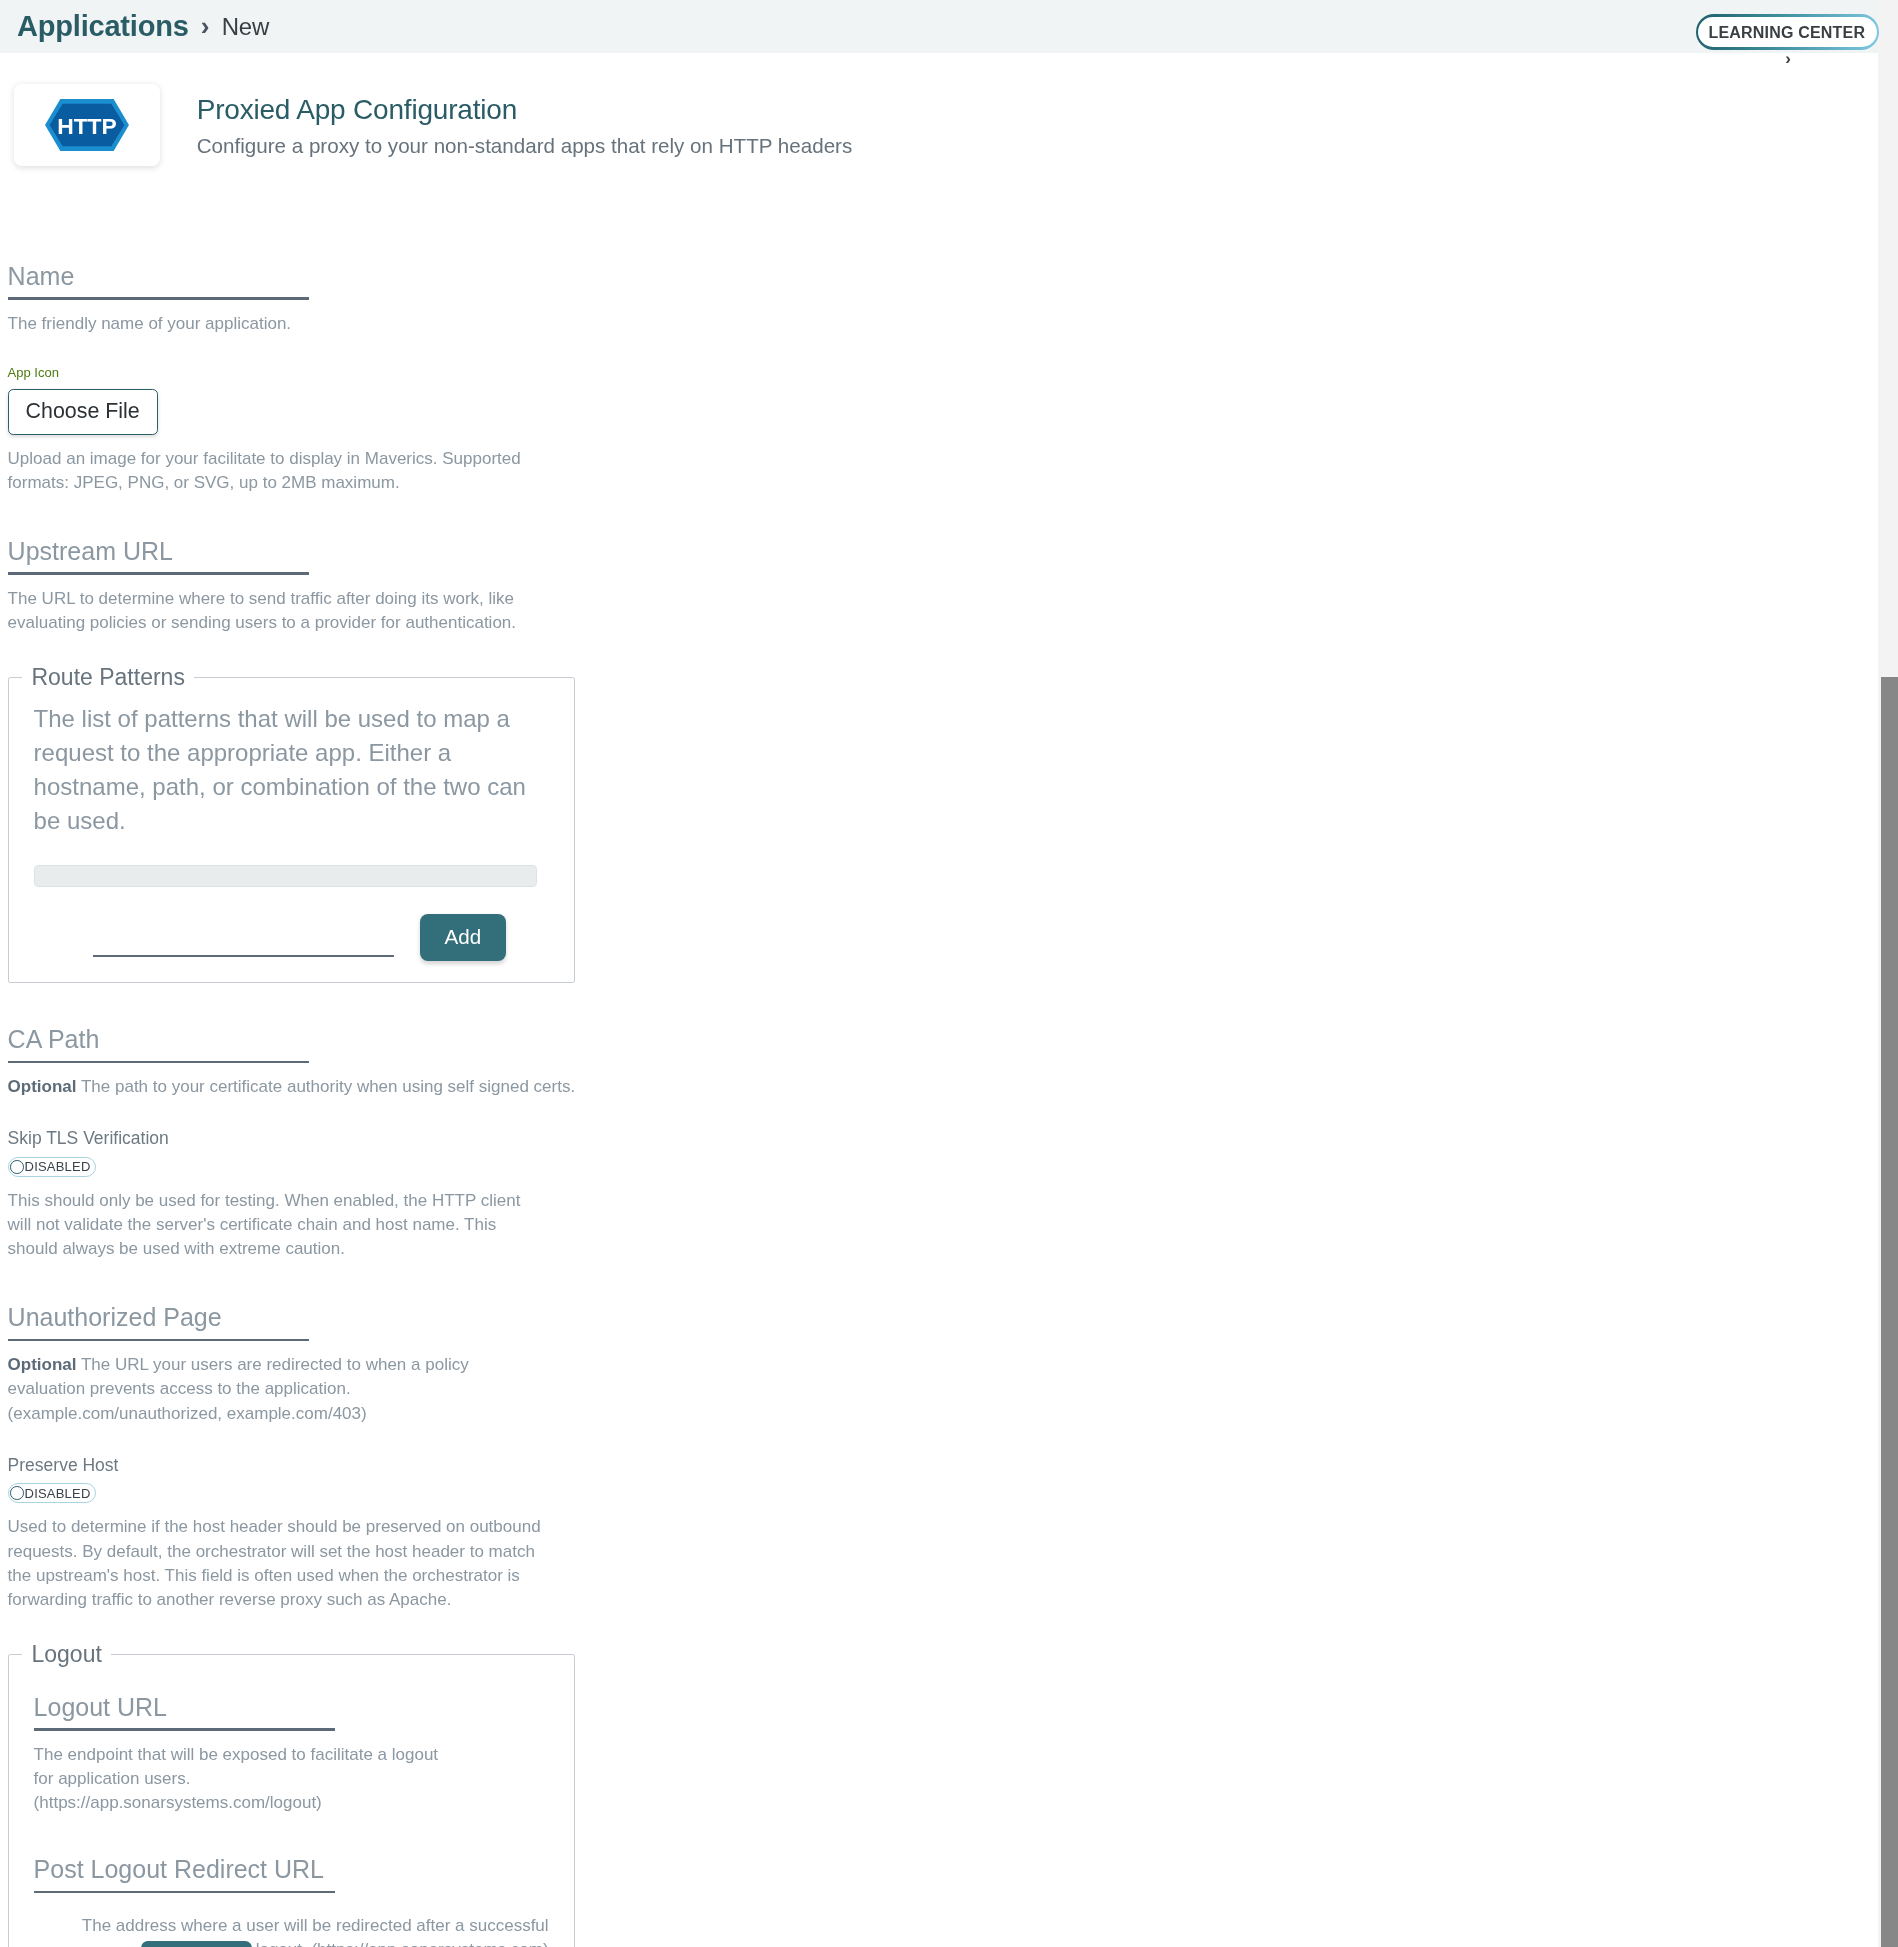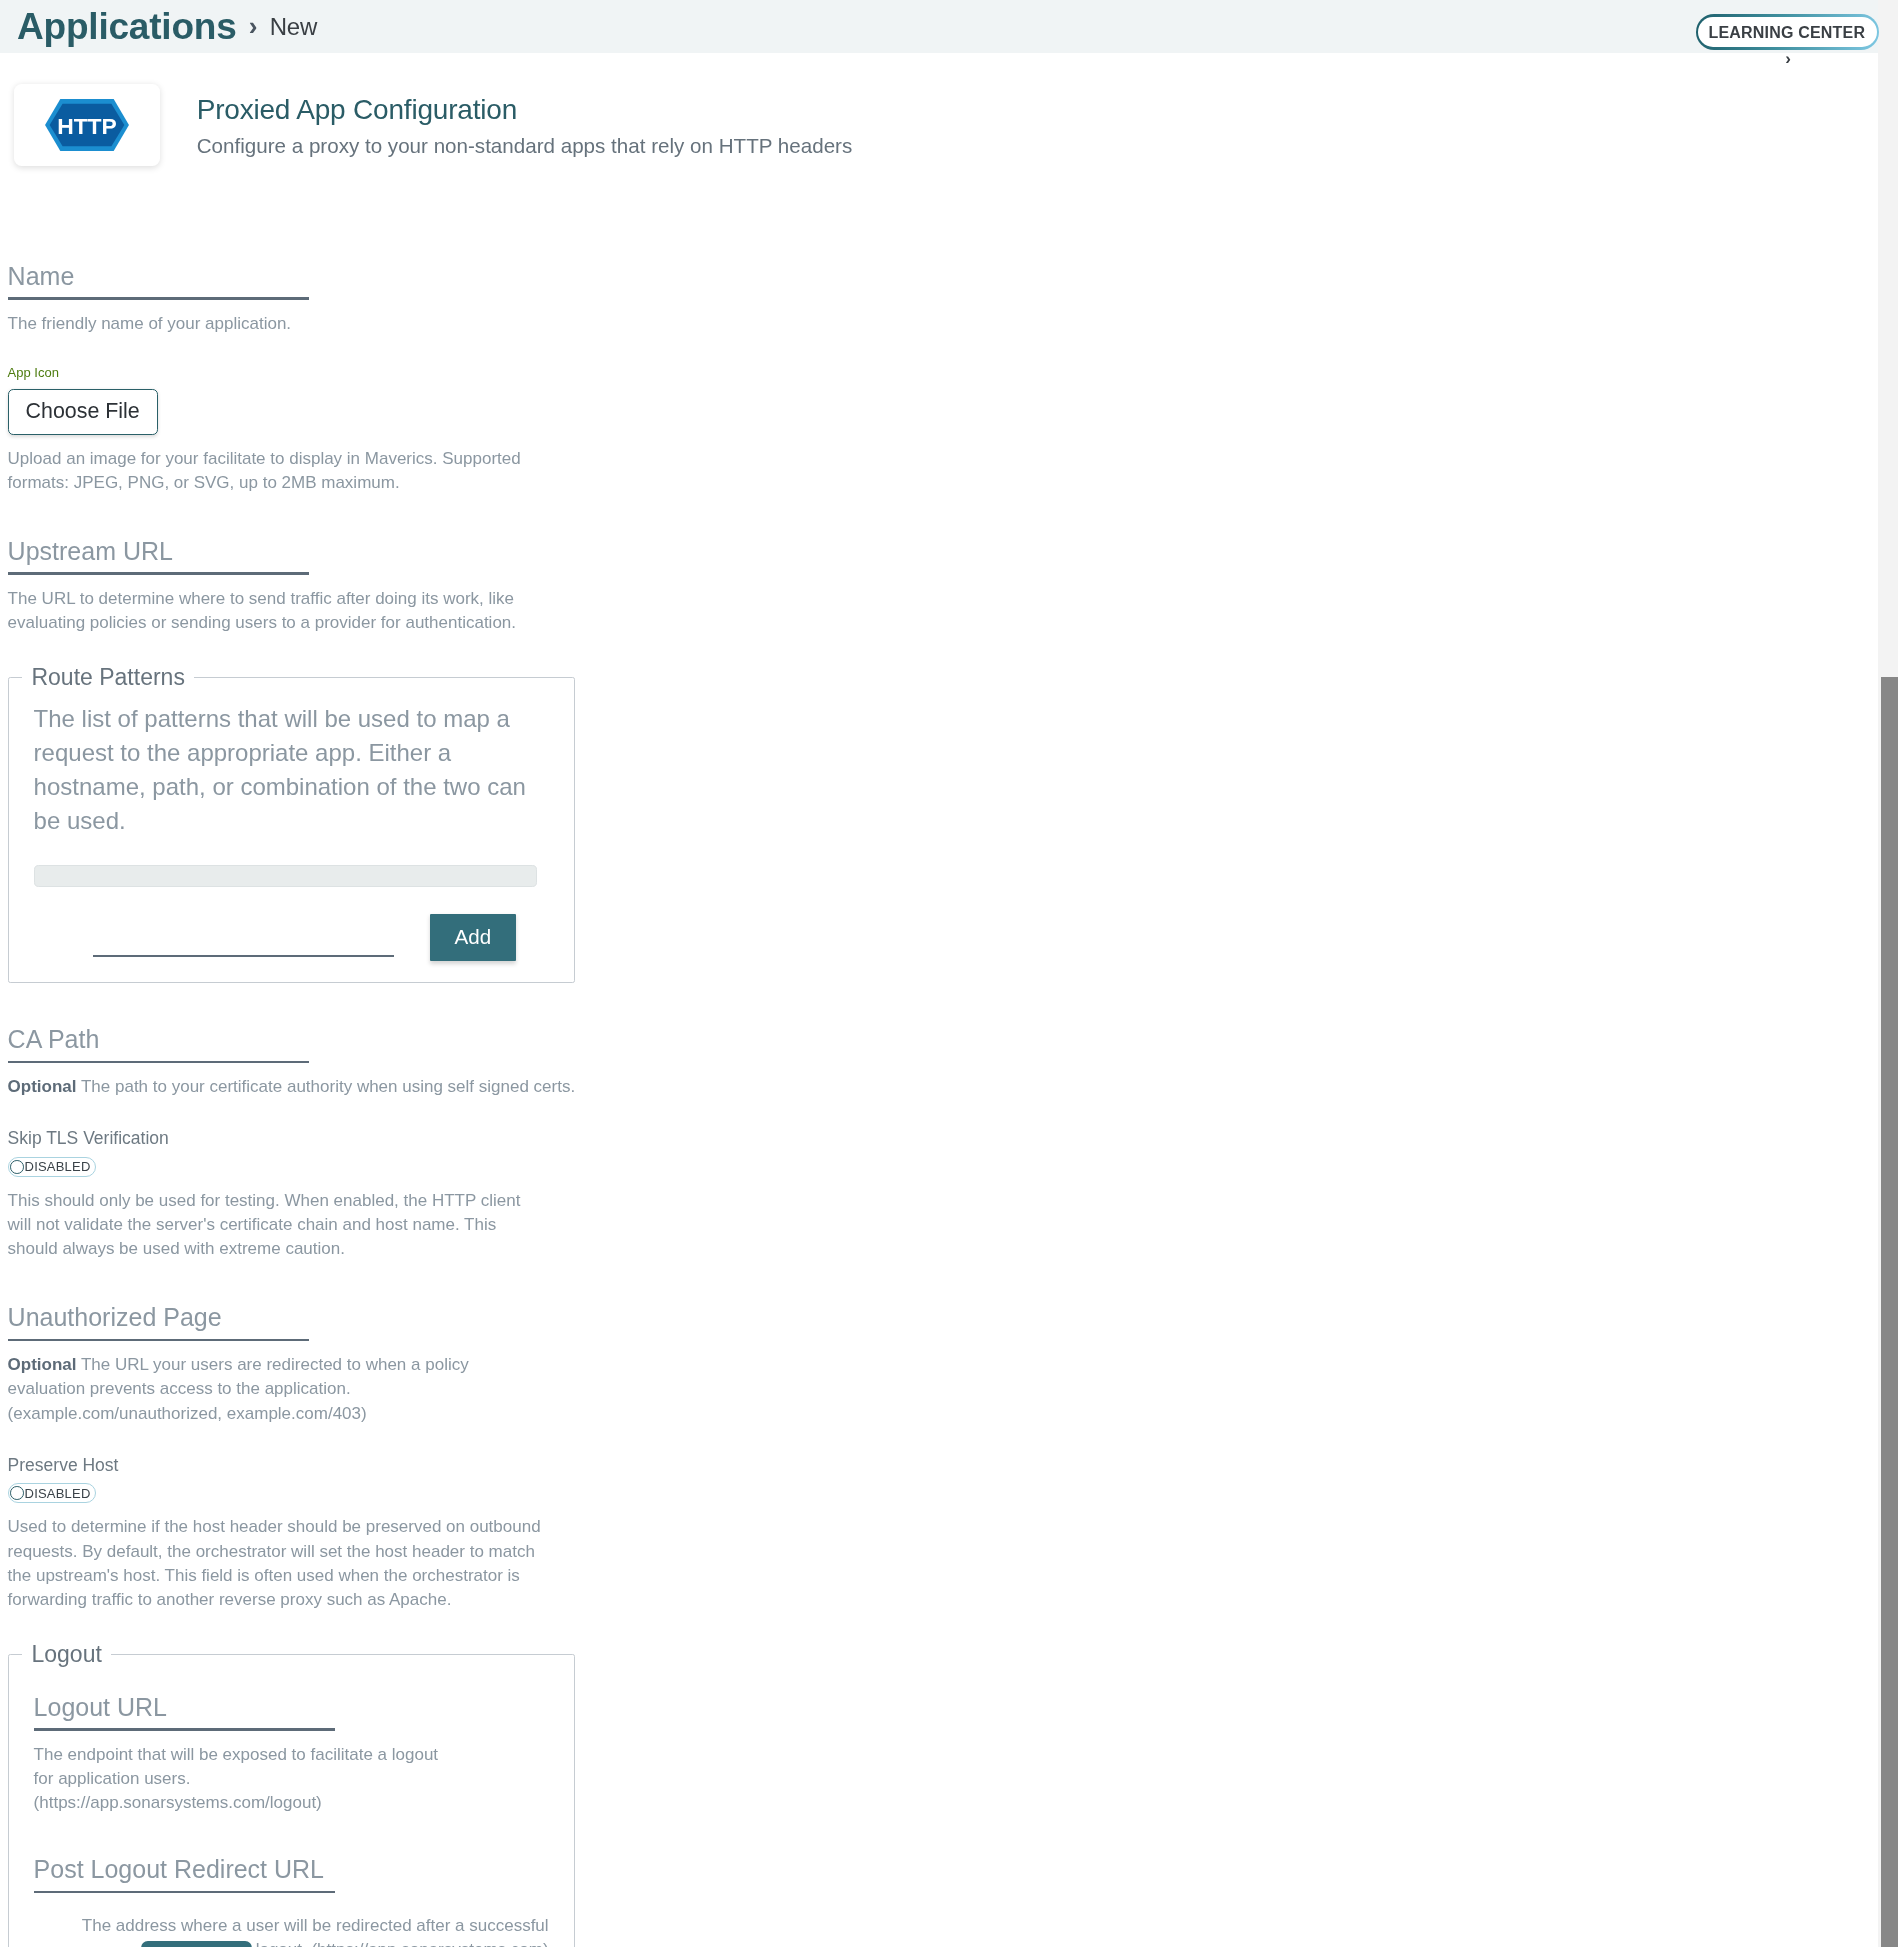--- a/index.html
+++ b/index.html
@@ -27,21 +27,21 @@
     align-items: center;
     justify-content: space-between;
     padding: 0 21.4px 0 17px;
   }
   .crumbs {
     display: flex;
     align-items: center;
     gap: 12.2px;
   }
   .crumb-link {
-    font-size: 37px;
+    font-size: 29px;
     font-weight: bold;
     color: #2a5c66;
     letter-spacing: -0.2px;
     cursor: pointer;
   }
   .crumb-sep {
     font-size: 26px;
     color: #4a5560;
     font-weight: bold;
     line-height: 1;
@@ -232,25 +232,25 @@
     width: 301px;
     height: 2.3px;
     background: #5d6b78;
     margin-bottom: 3.8px;
   }
   .btn-add {
     background: #336e7b;
     color: #ffffff;
     font-size: 20.6px;
     border: none;
-    border-radius: 1px;
+    border-radius: 8px;
     padding: 10.7px 24.4px 12.2px 24.4px;
     box-shadow: 0 2.3px 4.6px rgba(0,0,0,0.17);
     cursor: pointer;
-    margin-right: 33px;
+    margin-right: 43px;
   }
 
   
   .toggle-label {
     font-size: 17.5px;
     color: #6d7982;
     margin-bottom: 7.6px;
   }
   .toggle {
     display: inline-flex;

